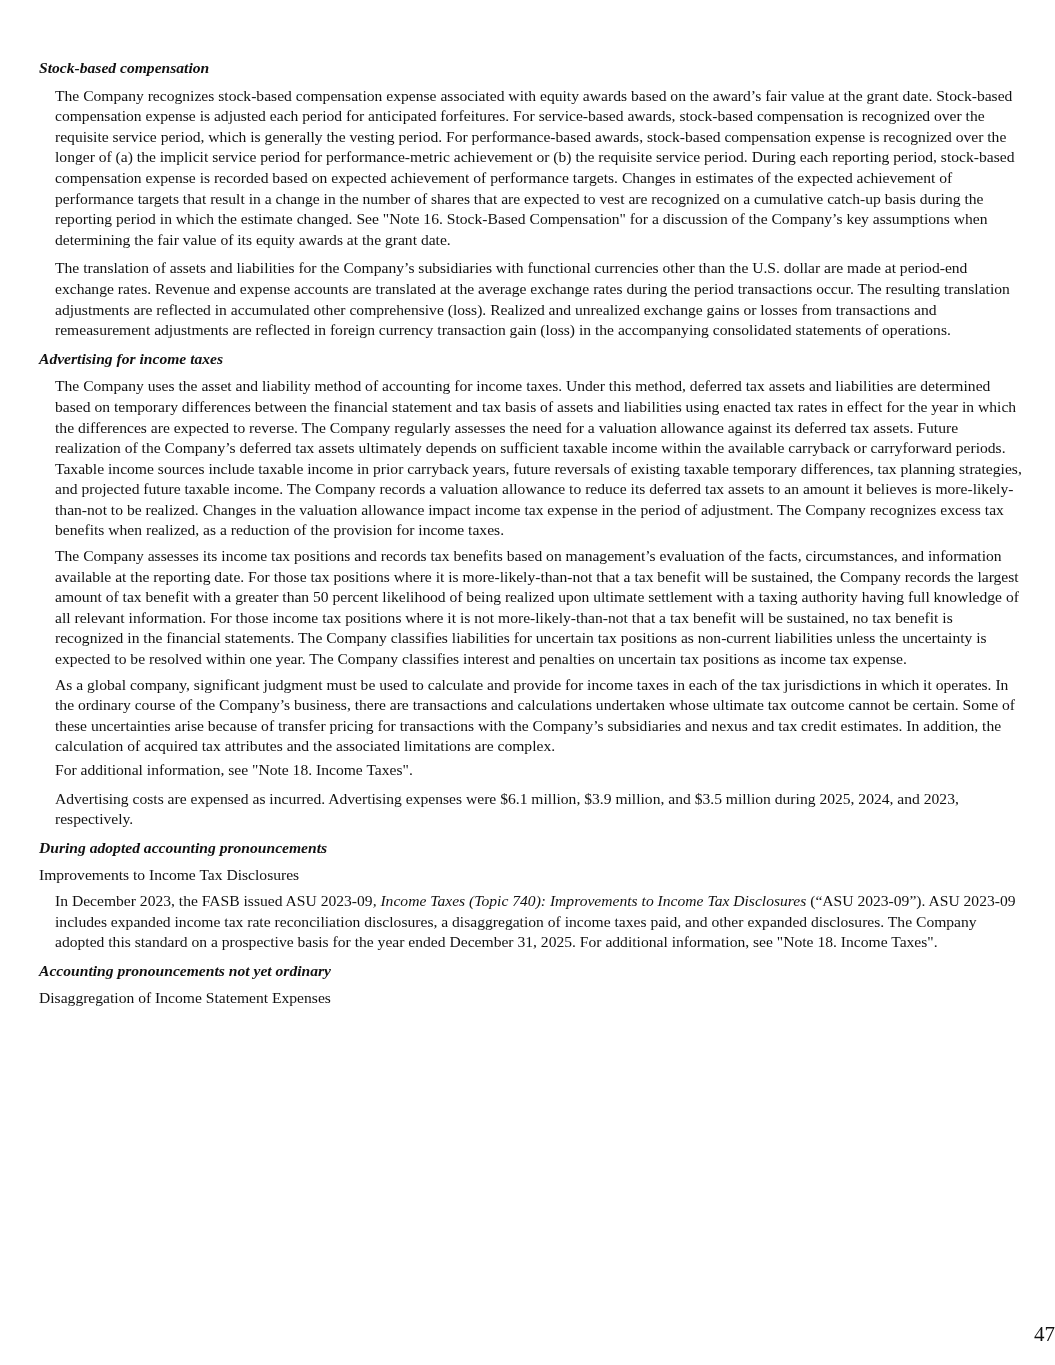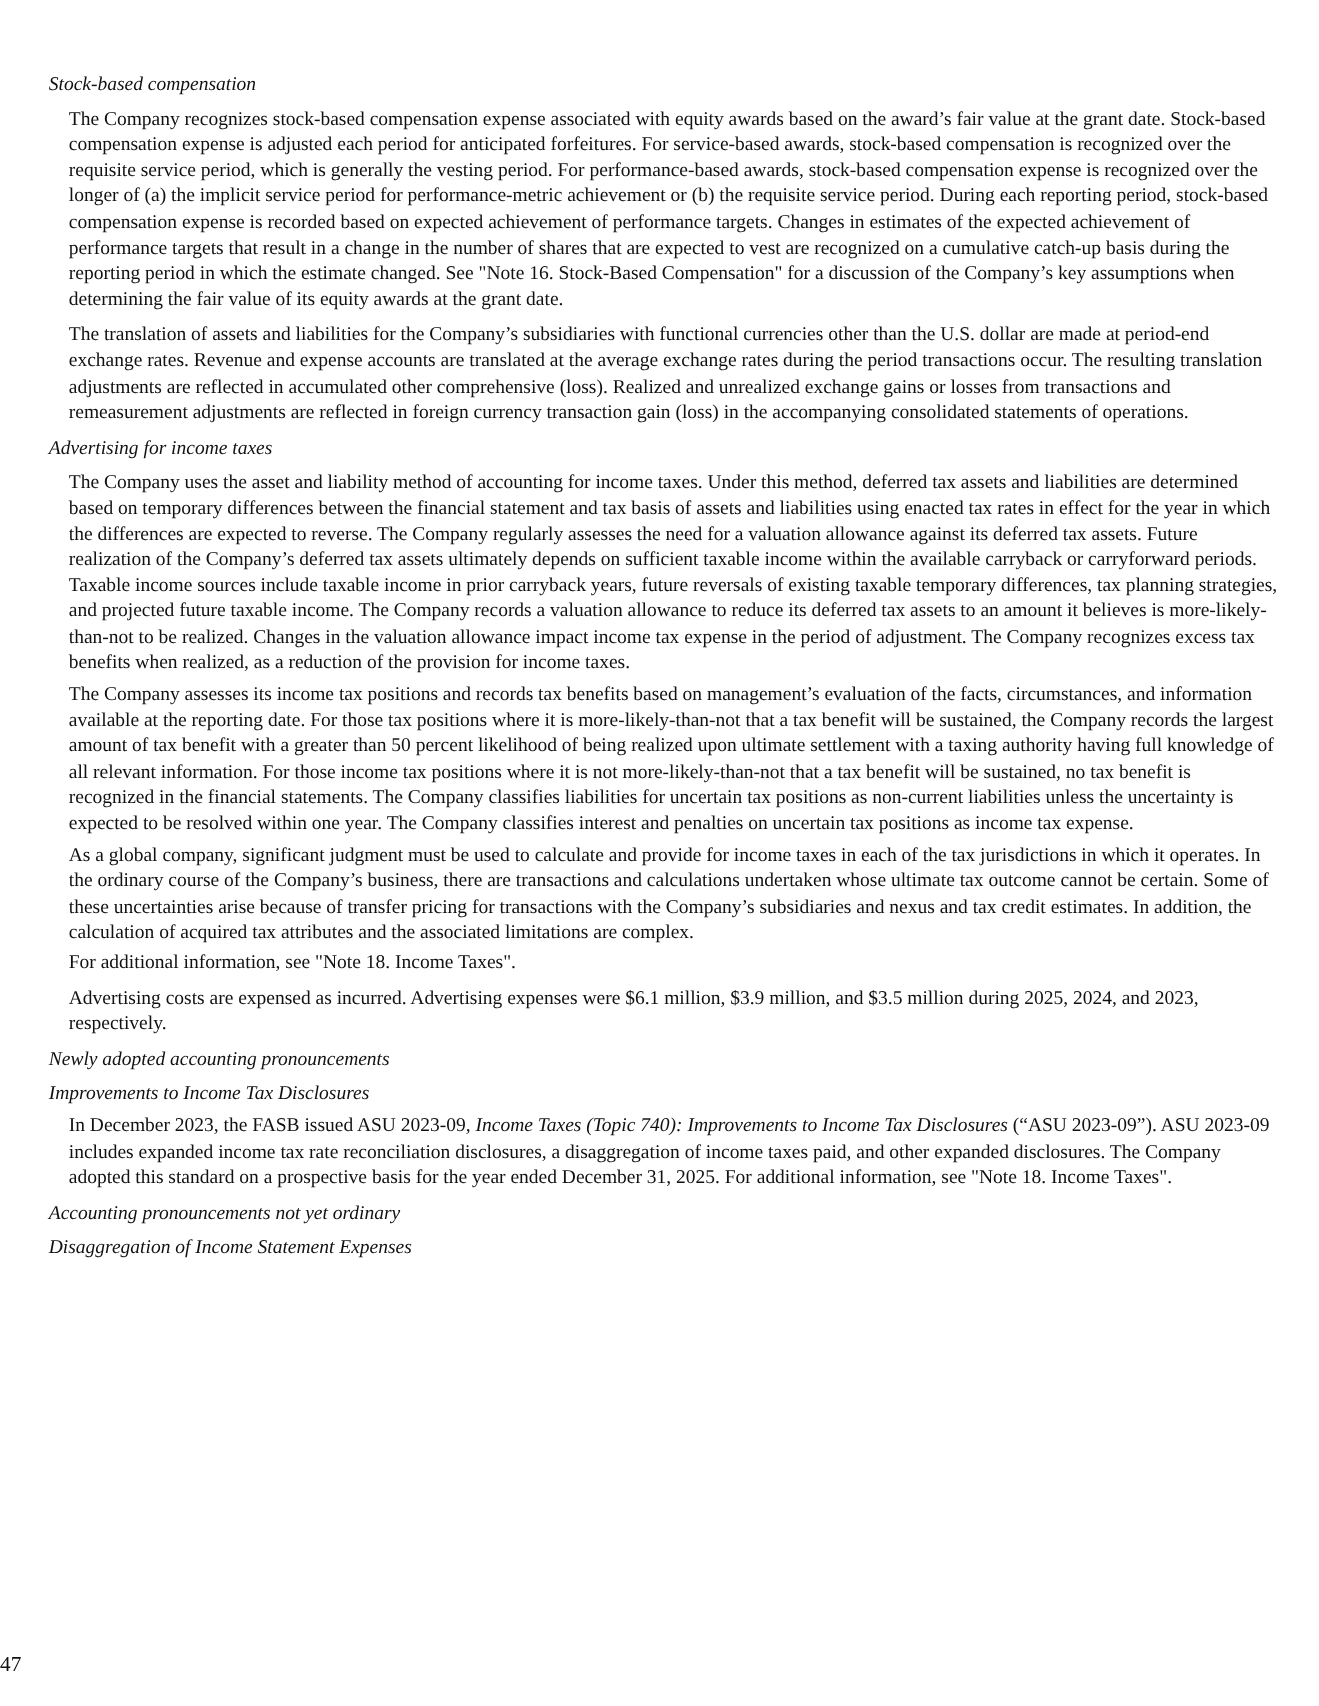--- a/index.html
+++ b/index.html
@@ -17,44 +17,43 @@
     }
     .page {
       position: absolute;
       left: 39px;
       top: 58px;
       width: 985px;
       font-size: 15.6px;
       line-height: 20.6px;
     }
     .heading {
-      font-weight: normal;
+      font-weight: bold;
       font-style: italic;
       margin: 0 0 7px 0;
     }
     .subheading {
-      font-style: italic;
       margin: 0 0 5px 0;
     }
     .para {
       margin: 0 0 5px 16px;
     }
     .para.gap {
       margin-bottom: 8px;
     }
     .para.tight {
       margin-bottom: 3px;
     }
     .page-number {
       position: absolute;
       top: 1322px;
       left: 0;
       width: 1055px;
-      text-align: left;
-      font-size: 17px;
+      text-align: right;
+      font-size: 21px;
       font-family: "Liberation Serif", "DejaVu Serif", serif;
       color: #111111;
     }
   </style>
 </head>
 <body>
 
 <div class="page">
 
   <div>
@@ -72,21 +71,21 @@
     <p class="para">The Company assesses its income tax positions and records tax benefits based on management’s evaluation of the facts, circumstances, and information available at the reporting date. For those tax positions where it is more-likely-than-not that a tax benefit will be sustained, the Company records the largest amount of tax benefit with a greater than 50 percent likelihood of being realized upon ultimate settlement with a taxing authority having full knowledge of all relevant information. For those income tax positions where it is not more-likely-than-not that a tax benefit will be sustained, no tax benefit is recognized in the financial statements. The Company classifies liabilities for uncertain tax positions as non-current liabilities unless the uncertainty is expected to be resolved within one year. The Company classifies interest and penalties on uncertain tax positions as income tax expense.</p>
     <p class="para tight">As a global company, significant judgment must be used to calculate and provide for income taxes in each of the tax jurisdictions in which it operates. In the ordinary course of the Company’s business, there are transactions and calculations undertaken whose ultimate tax outcome cannot be certain. Some of these uncertainties arise because of transfer pricing for transactions with the Company’s subsidiaries and nexus and tax credit estimates. In addition, the calculation of acquired tax attributes and the associated limitations are complex.</p>
     <p class="para gap">For additional information, see "Note 18. Income Taxes".</p>
   </div>
 
   <div>
     <p class="para gap">Advertising costs are expensed as incurred. Advertising expenses were $6.1 million, $3.9 million, and $3.5 million during 2025, 2024, and 2023, respectively.</p>
   </div>
 
   <div>
-    <p class="heading">Newly adopted accounting pronouncements</p>
+    <p class="heading">During adopted accounting pronouncements</p>
     <p class="subheading">Improvements to Income Tax Disclosures</p>
     <p class="para gap"><span>In December 2023, the FASB issued ASU 2023-09</span><i>, Income Taxes (Topic 740): Improvements to Income Tax Disclosures</i><span> (“ASU 2023-09”). ASU 2023-09 includes expanded income tax rate reconciliation disclosures, a disaggregation of income taxes paid, and other expanded disclosures. The Company adopted this standard on a prospective basis for the year ended December 31, 2025. For additional information, see "Note 18. Income Taxes".</span></p>
   </div>
 
   <div>
     <p class="heading">Accounting pronouncements not yet ordinary</p>
     <p class="subheading">Disaggregation of Income Statement Expenses</p>
   </div>
 
 </div>

